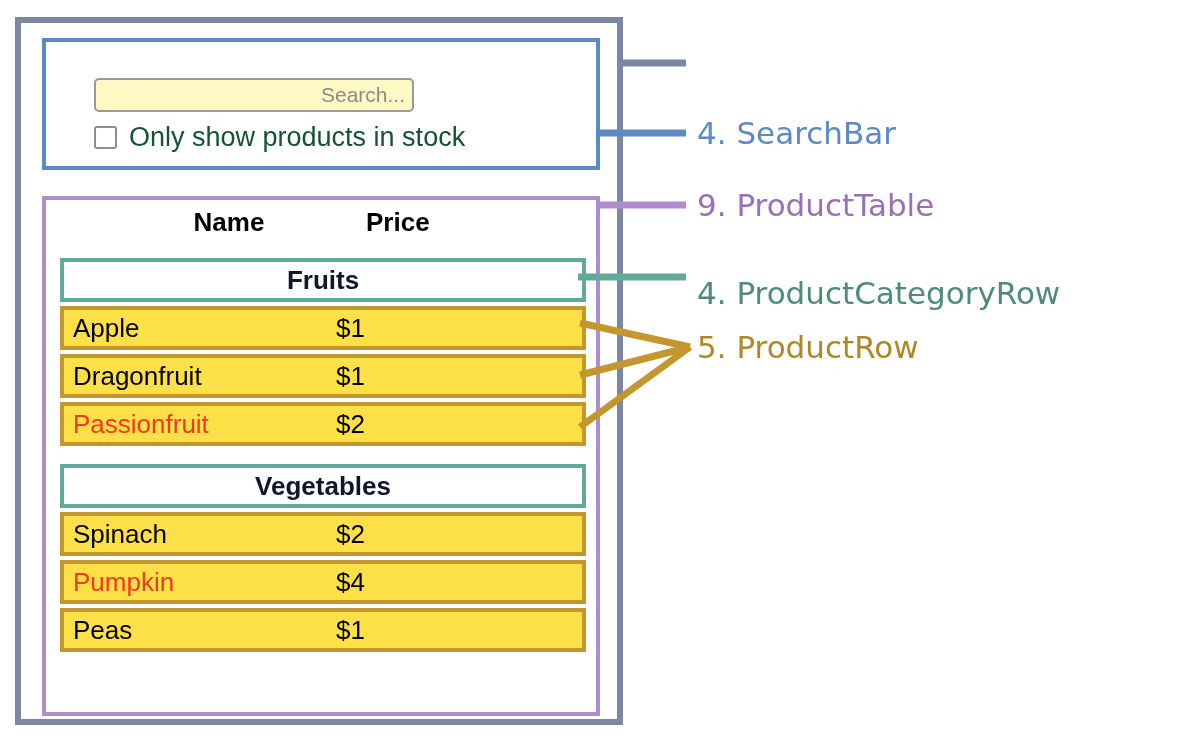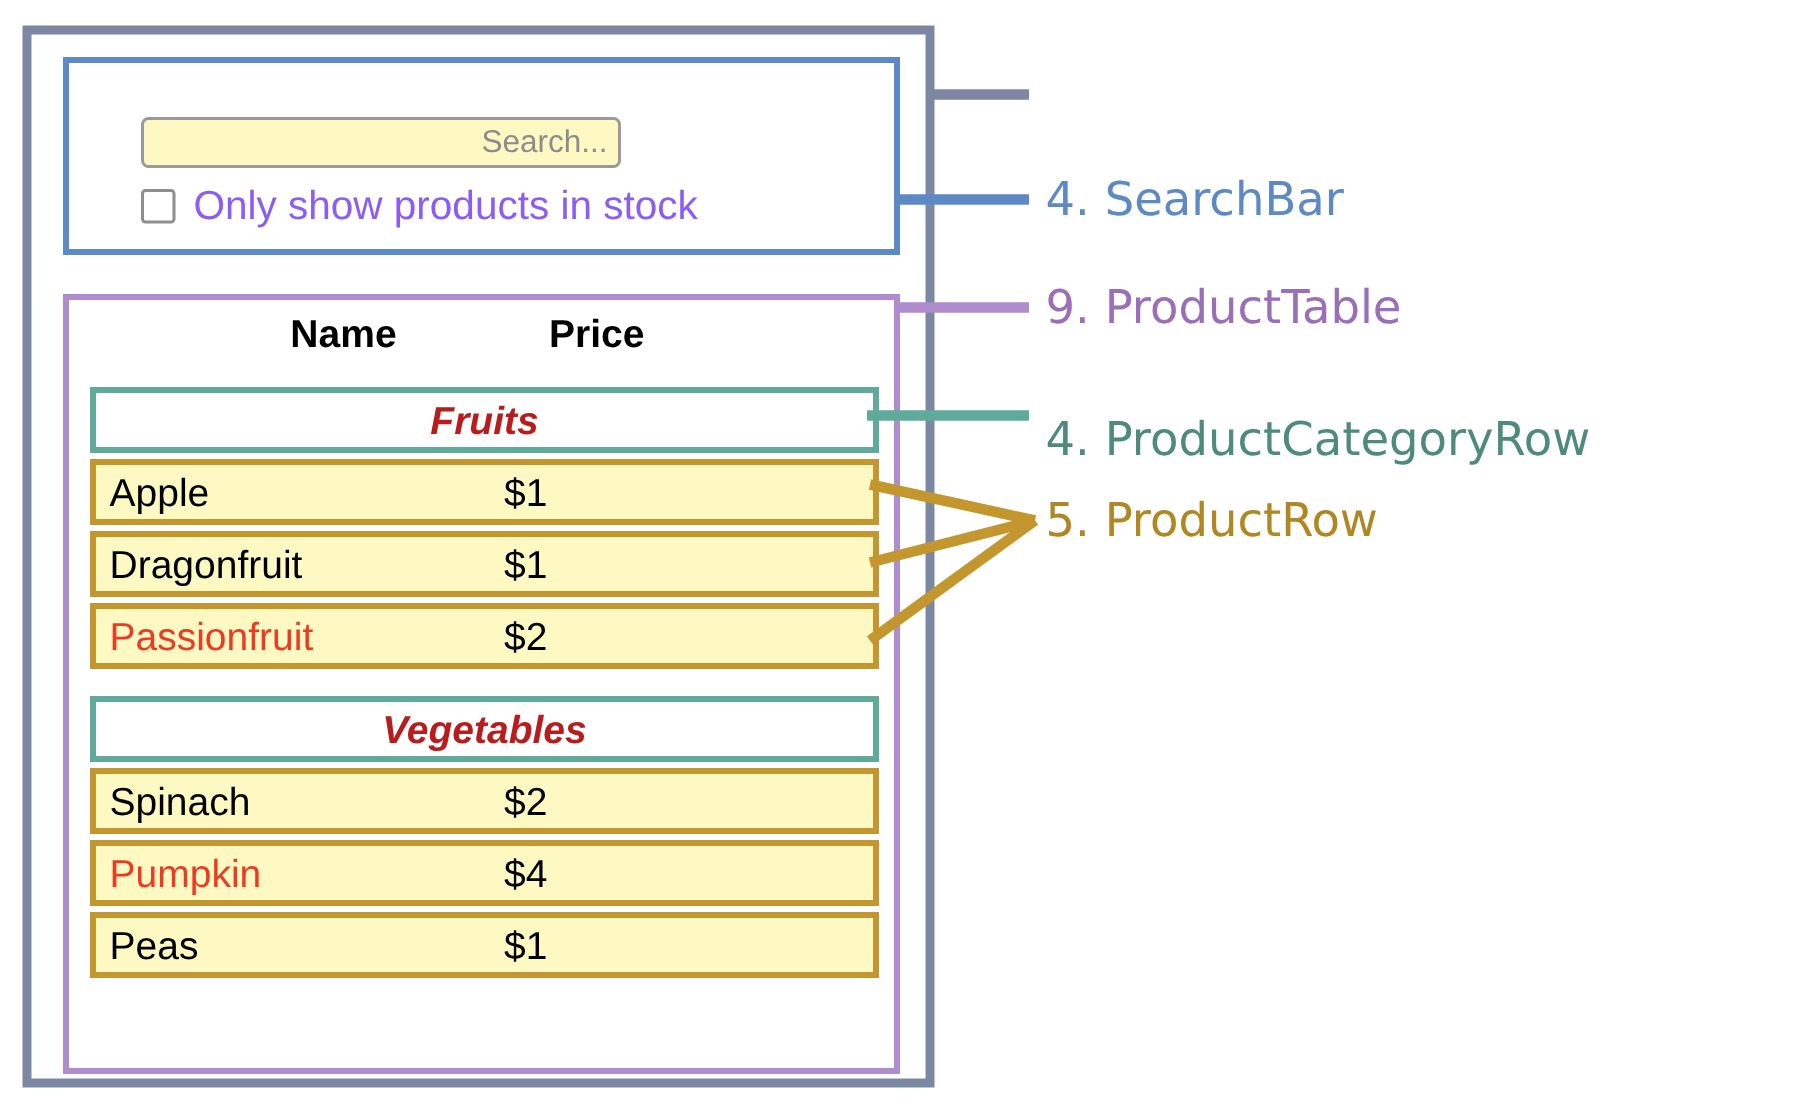--- a/index.html
+++ b/index.html
@@ -89,21 +89,21 @@
     height: 23px;
     border: 2px solid #8e8e8e;
     border-radius: 3px;
     box-sizing: border-box;
     background: #ffffff;
     flex: 0 0 auto;
   }
   .checkbox-label {
     font-family: "Liberation Sans", sans-serif;
     font-size: 27px;
-    color: #8b5cf6;
+    color: #14532d;
     line-height: 1;
   }
 
   
   .product-table {
     position: absolute;
     left: 42px;
     top: 196px;
     width: 558px;
     height: 520px;
@@ -149,33 +149,32 @@
     width: 526px;
     height: 44px;
     border: 4px solid #60aa9c;
     background: #ffffff;
     display: flex;
     align-items: center;
     justify-content: center;
     font-family: "Liberation Sans", sans-serif;
     font-weight: bold;
     font-size: 26px;
-    color: #b91c1c;
+    color: #0f172a;
     margin-bottom: 4px;
-    font-style: italic;
   }
   .category-row.spaced { margin-top: 18px; }
 
   
   .product-row {
     box-sizing: border-box;
     width: 526px;
     height: 44px;
     border: 4px solid #c3962e;
-    background: #fef9c3;
+    background: #fde047;
     display: flex;
     align-items: center;
     margin-bottom: 4px;
     font-family: "Liberation Sans", sans-serif;
     font-size: 26px;
     color: #000000;
   }
   .cell-name {
     width: 272px;
     padding-left: 9px;

